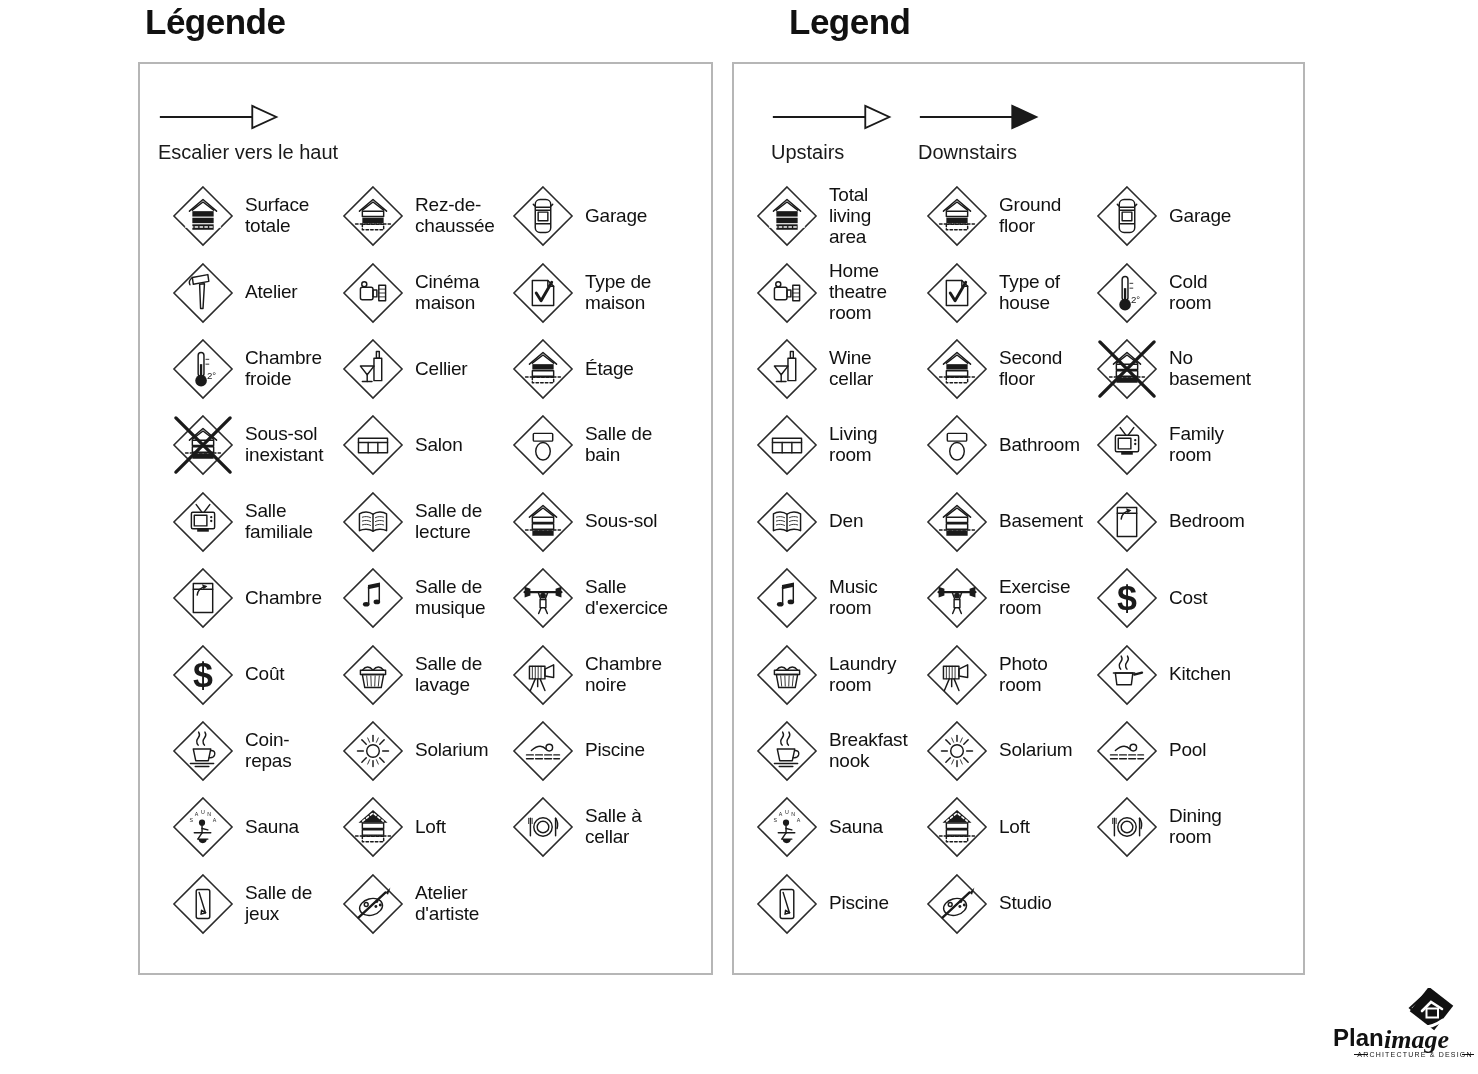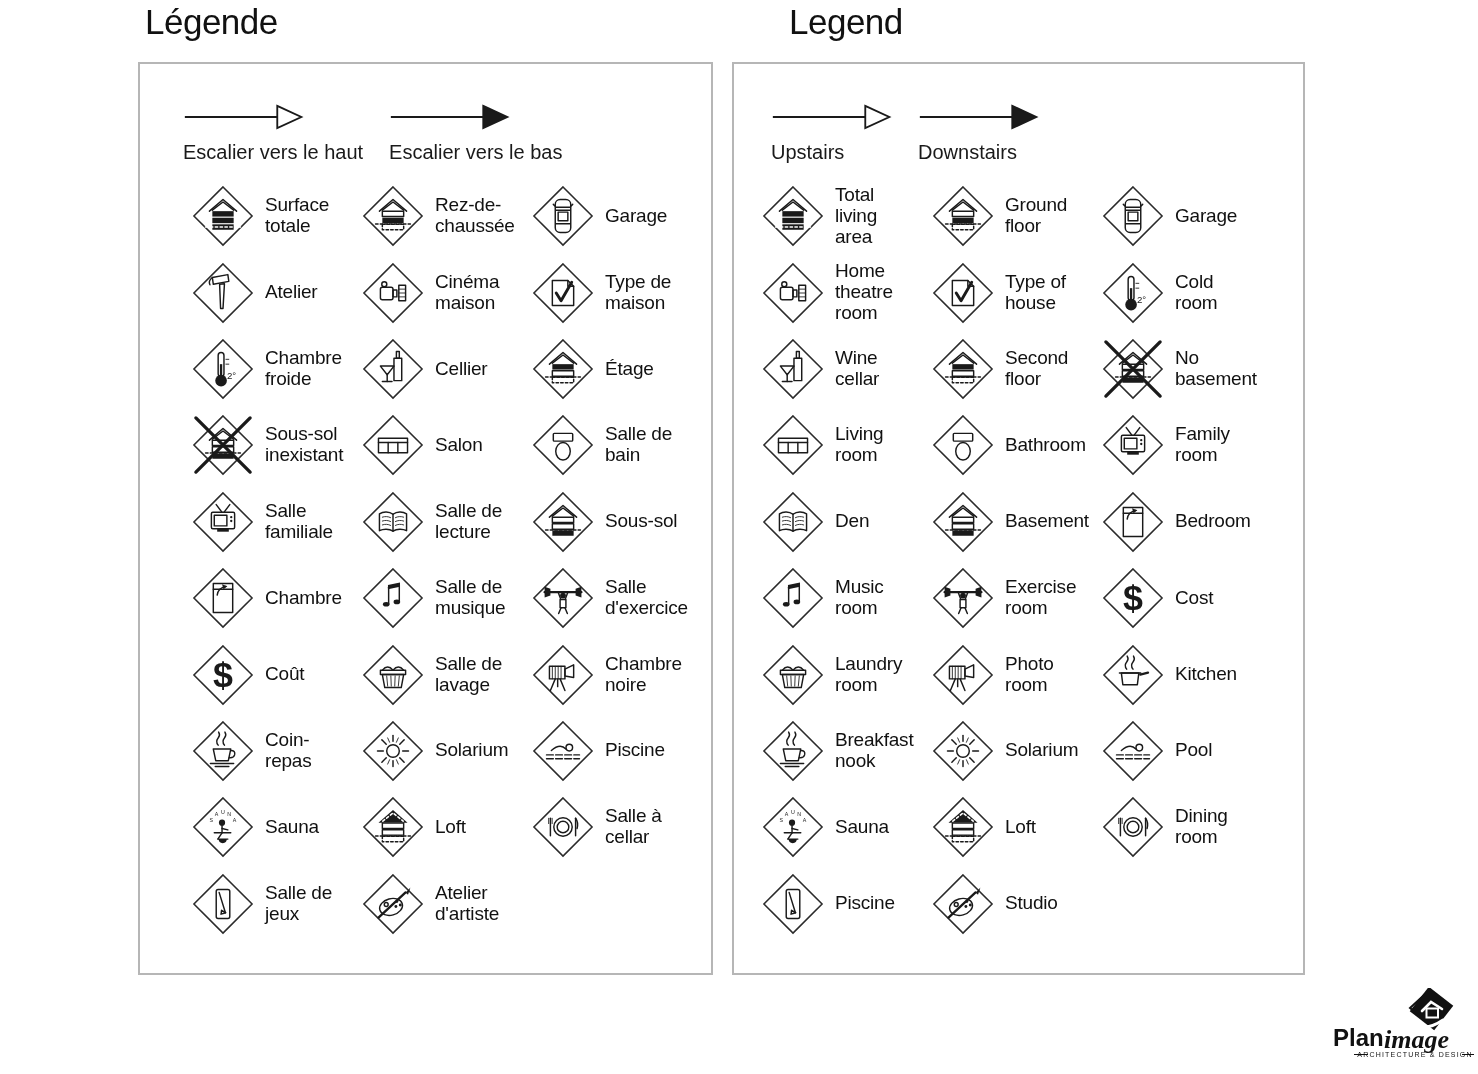--- a/index.html
+++ b/index.html
@@ -1,35 +1,35 @@
 <!DOCTYPE html>
 <html><head>
 <meta charset="utf-8">
 <style>
   html,body{margin:0;padding:0}
   body{width:1478px;height:1074px;position:relative;background:#ffffff;
        font-family:"Liberation Sans",sans-serif;color:#1a1a1a;overflow:hidden}
-  .title{position:absolute;top:2px;font-size:35px;font-weight:400;letter-spacing:-0.5px;color:#111}
+  .title{position:absolute;top:2px;font-size:35px;font-weight:700;letter-spacing:-0.5px;color:#111}
   #title-fr{left:145px}
   #title-en{left:789px}
   .panel{position:absolute;top:62px;height:909px;border:2px solid #b6b6b6;background:#fff;box-sizing:content-box}
   #panel-fr{left:138px;width:571px}
   #panel-en{left:732px;width:569px}
   .arrow-row{display:flex;margin-top:38px}
-  #panel-fr .arrow-row{margin-left:43px;gap:26px}
+  #panel-fr .arrow-row{margin-left:18px;gap:56px}
   #panel-en .arrow-row{margin-left:37px;gap:25px}
   .arrow-item{display:flex;flex-direction:column}
   .arrow-svg{width:122px;height:30px;overflow:visible}
   .arrow-svg line{stroke:#1a1a1a;stroke-width:2.2}
   .head-outline{fill:#ffffff;stroke:#1a1a1a;stroke-width:2}
   .head-filled{fill:#1a1a1a;stroke:#1a1a1a;stroke-width:2}
   .arrow-label{font-size:20px;margin-top:9px;white-space:nowrap;color:#1a1a1a}
   .grid{display:grid;grid-template-columns:170px 170px 1fr;grid-auto-rows:76.4px;margin-top:14px;align-items:center}
-  #panel-fr .grid{padding-left:52px}
-  #panel-en .grid{padding-left:28px}
+  #panel-fr .grid{padding-left:32px}
+  #panel-en .grid{padding-left:22px}
   .cell{display:flex;align-items:center;gap:11px}
   .cell-label{font-size:19px;line-height:1.1;white-space:pre-line;letter-spacing:-0.2px;color:#111}
   .diamond{width:62px;height:62px;flex:0 0 62px;overflow:visible}
   .dm{fill:#ffffff;stroke:#2b2b2b;stroke-width:1.6}
   
   .glyphs symbol *{stroke:#1a1a1a;fill:none;stroke-width:1.5;stroke-linecap:round;stroke-linejoin:round}
   .glyphs .f{fill:#1a1a1a;stroke:none}
   .glyphs .t{fill:#1a1a1a;stroke:none;font-family:"Liberation Sans",sans-serif}
   .glyphs .dash{stroke-dasharray:2.6,2.2}
   .glyphs .dashw{stroke:#ffffff;stroke-width:1.6;stroke-dasharray:2.5,2.5}
@@ -294,27 +294,20 @@
 
 <div class="panel" id="panel-fr">
   <div class="arrow-row">
       <div class="arrow-item">
         <svg class="arrow-svg" viewBox="0 0 132 32">
           <line x1="2" y1="16" x2="102" y2="16"></line>
           <polygon class="head-outline" points="102,4 128,16 102,28"></polygon>
         </svg>
         <div class="arrow-label">Escalier vers le haut</div>
       </div>
-      <div class="arrow-item">
-        <svg class="arrow-svg" viewBox="0 0 132 32">
-          <line x1="2" y1="16" x2="102" y2="16"></line>
-          <polygon class="head-filled" points="102,4 128,16 102,28"></polygon>
-        </svg>
-        <div class="arrow-label">Escalier vers le bas</div>
-      </div>
     </div>
   <div class="grid">
       <div class="cell">
         <svg class="diamond glyphs" viewBox="0 0 64 64">
           <polygon class="dm" points="32,2 62,32 32,62 2,32"></polygon>
           <use href="#g-house-total-icon"></use>
         </svg>
         <div class="cell-label">Surface
 totale</div>
       </div>

